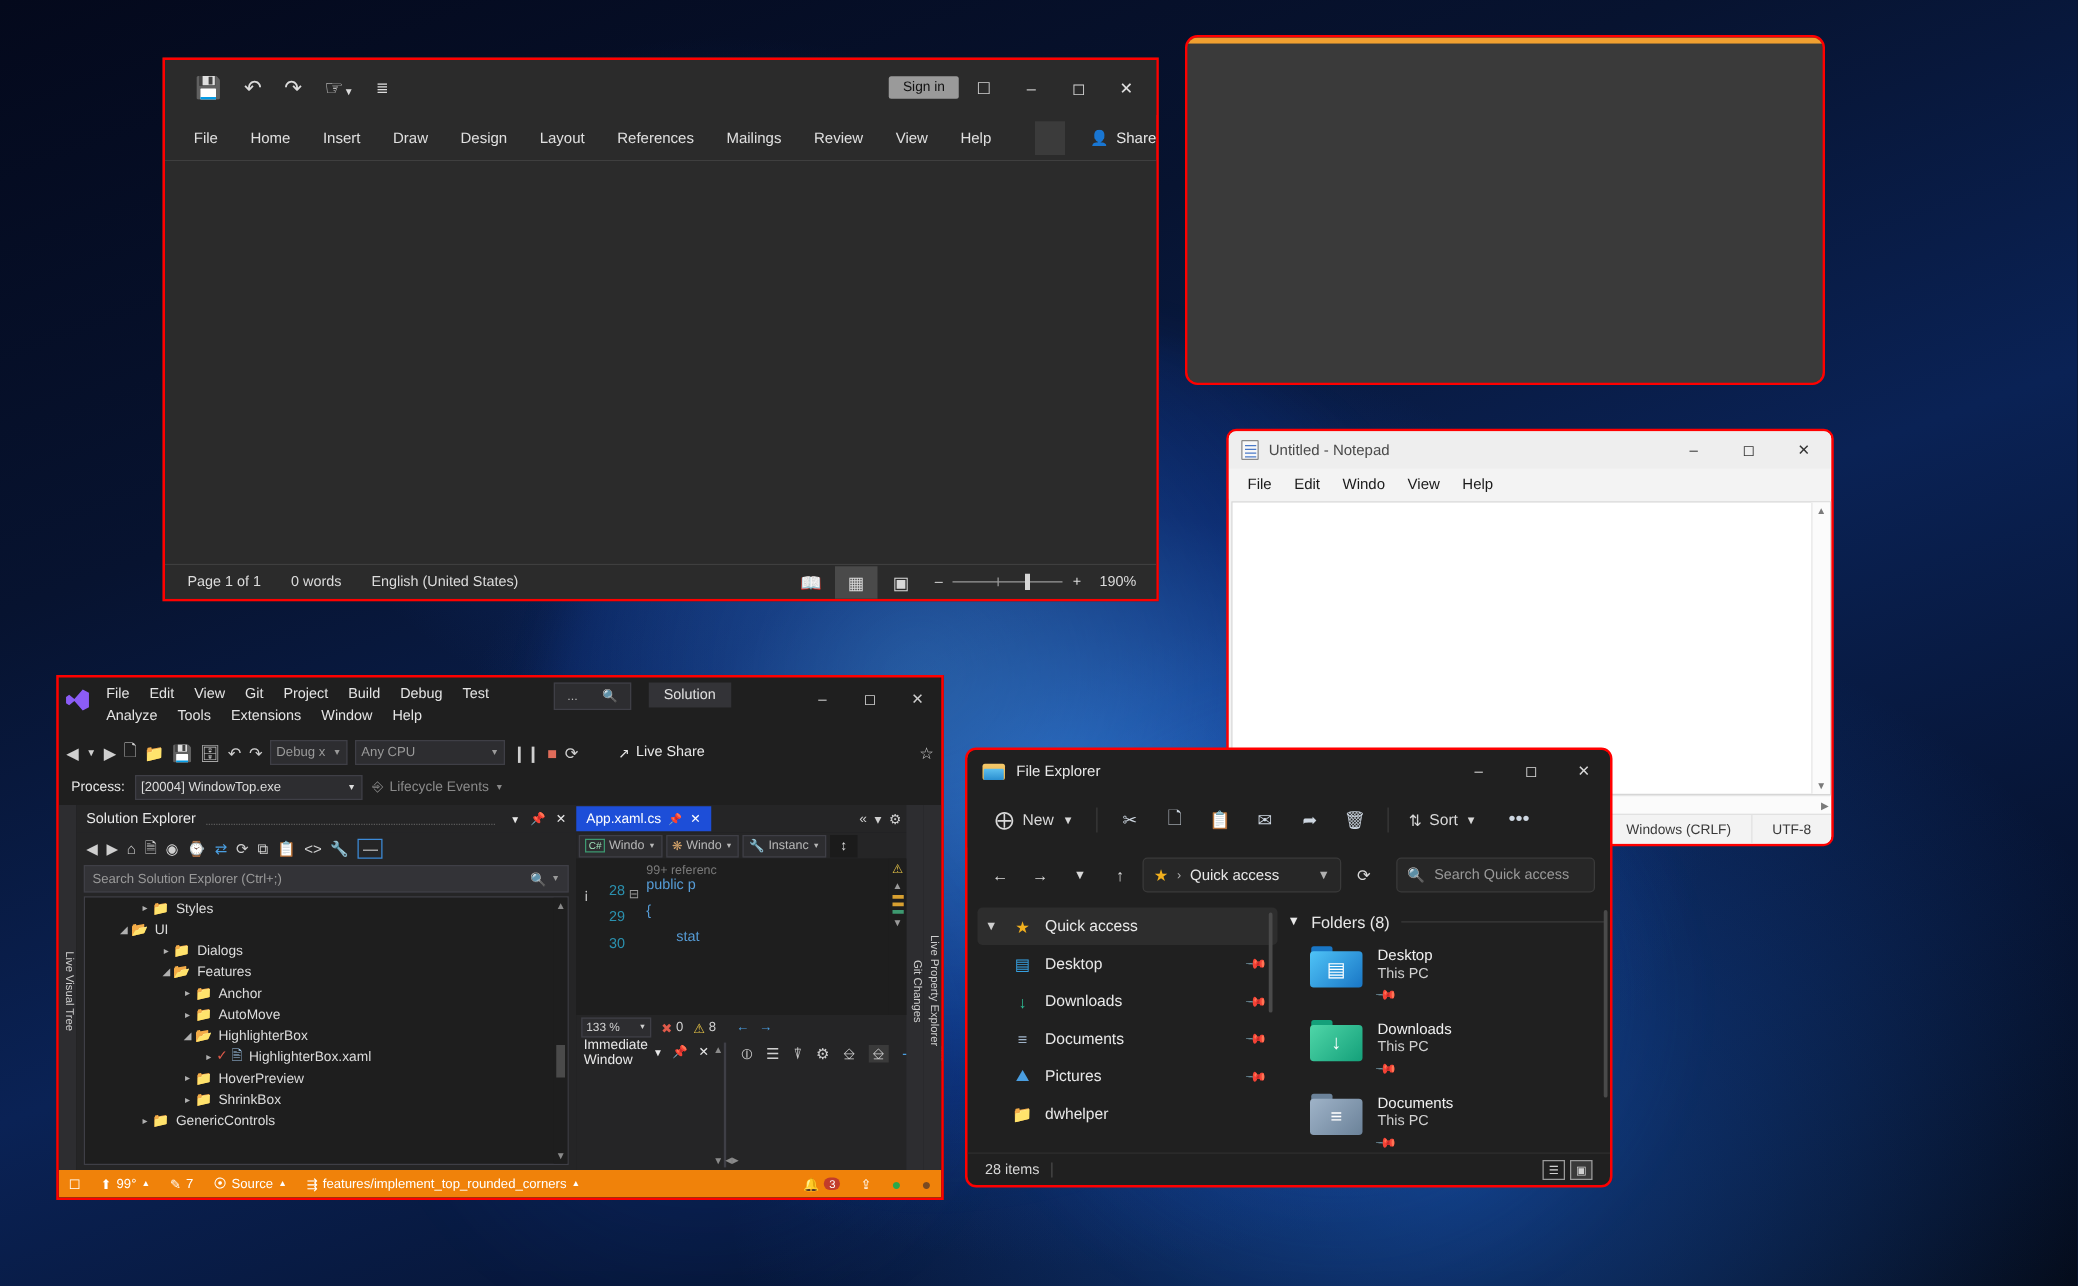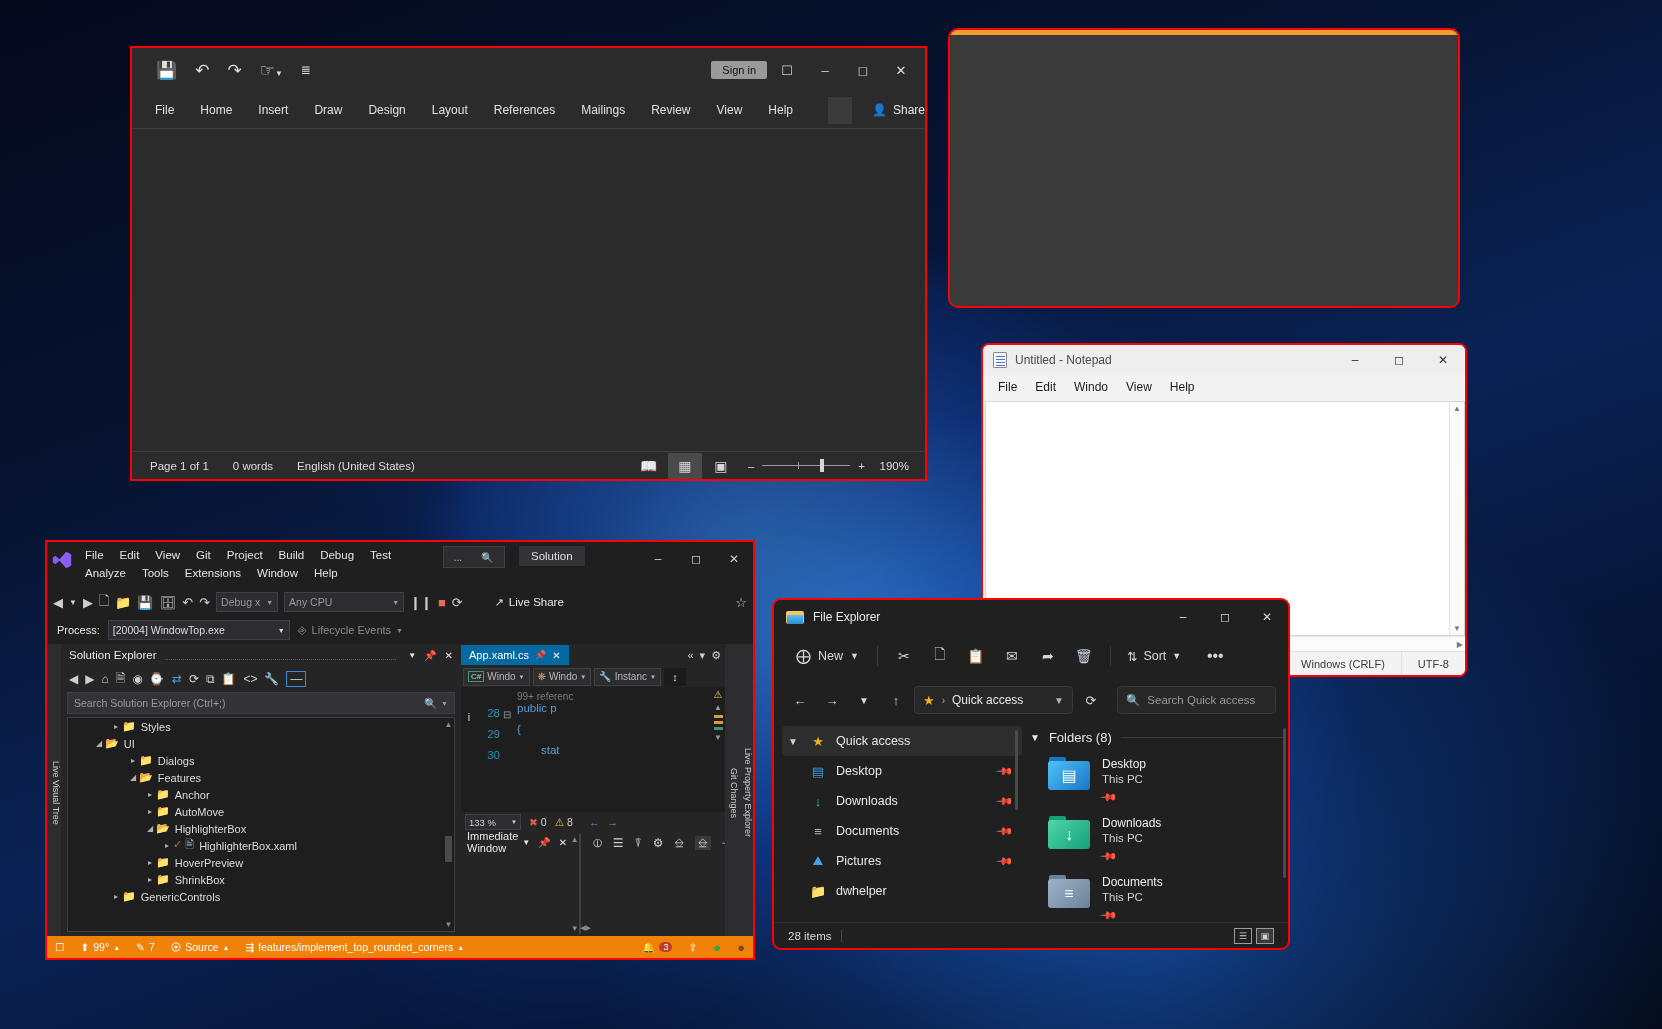--- a/index.html
+++ b/index.html
@@ -163,21 +163,21 @@
     position:relative; overflow:hidden; font-size:11px; }
   #vs .trow { display:flex; align-items:center; height:17px; color:#dcdcdc; white-space:nowrap; }
   #vs .arrow { width:12px; text-align:center; font-size:8px; color:#b0b0b0; }
   #vs .fol { color:#dcb67a; font-size:11px; margin-right:5px; }
   #vs .treescroll { position:absolute; right:0; top:0; bottom:0; width:11px; background:#1e1e1e;
     display:flex; flex-direction:column; align-items:center; justify-content:space-between;
     font-size:8px; color:#8a8a8a; }
   #vs .treethumb { width:7px; height:26px; background:#4a4a4a; position:absolute; right:2px; top:118px; }
   #vs .editcol { flex:1; display:flex; flex-direction:column; min-width:0; }
   #vs .tabrow { height:22px; display:flex; align-items:center; background:#252526; }
-  #vs .tab { background:#0369a1; color:#fff; font-size:11px; padding:4px 8px; display:flex; gap:6px; align-items:center;justify-content:flex-end; }
+  #vs .tab { background:#1d4ed8; color:#fff; font-size:11px; padding:4px 8px; display:flex; gap:6px; align-items:center;justify-content:flex-end; }
   #vs .tabicons { margin-left:auto; display:flex; gap:6px; padding-right:4px; color:#cfcfcf; font-size:11px; }
   #vs .navbar { height:21px; display:flex; align-items:center; gap:3px; background:#252526; padding:0 2px; }
   #vs .nav { background:#2d2d30; border:1px solid #3f3f46; height:18px; display:flex; align-items:center;
     gap:3px; padding:0 4px; font-size:10px; color:#b8b8b8; max-width:70px; overflow:hidden; }
   #vs .code { flex:1; background:#1e1e1e; display:flex; font-size:11.5px; position:relative; overflow:hidden; }
   #vs .gutter { width:26px; color:#2b91af; text-align:right; padding:4px 3px 0 0; }
   #vs .gutter div { height:21px; color:#2b91af; }
   #vs .codetext { flex:1; padding-top:4px; color:#d4d4d4; position:relative; }
   #vs .codetext .ref { color:#7a7a7a; font-size:10px; }
   #vs .kw { color:#569cd6; }

